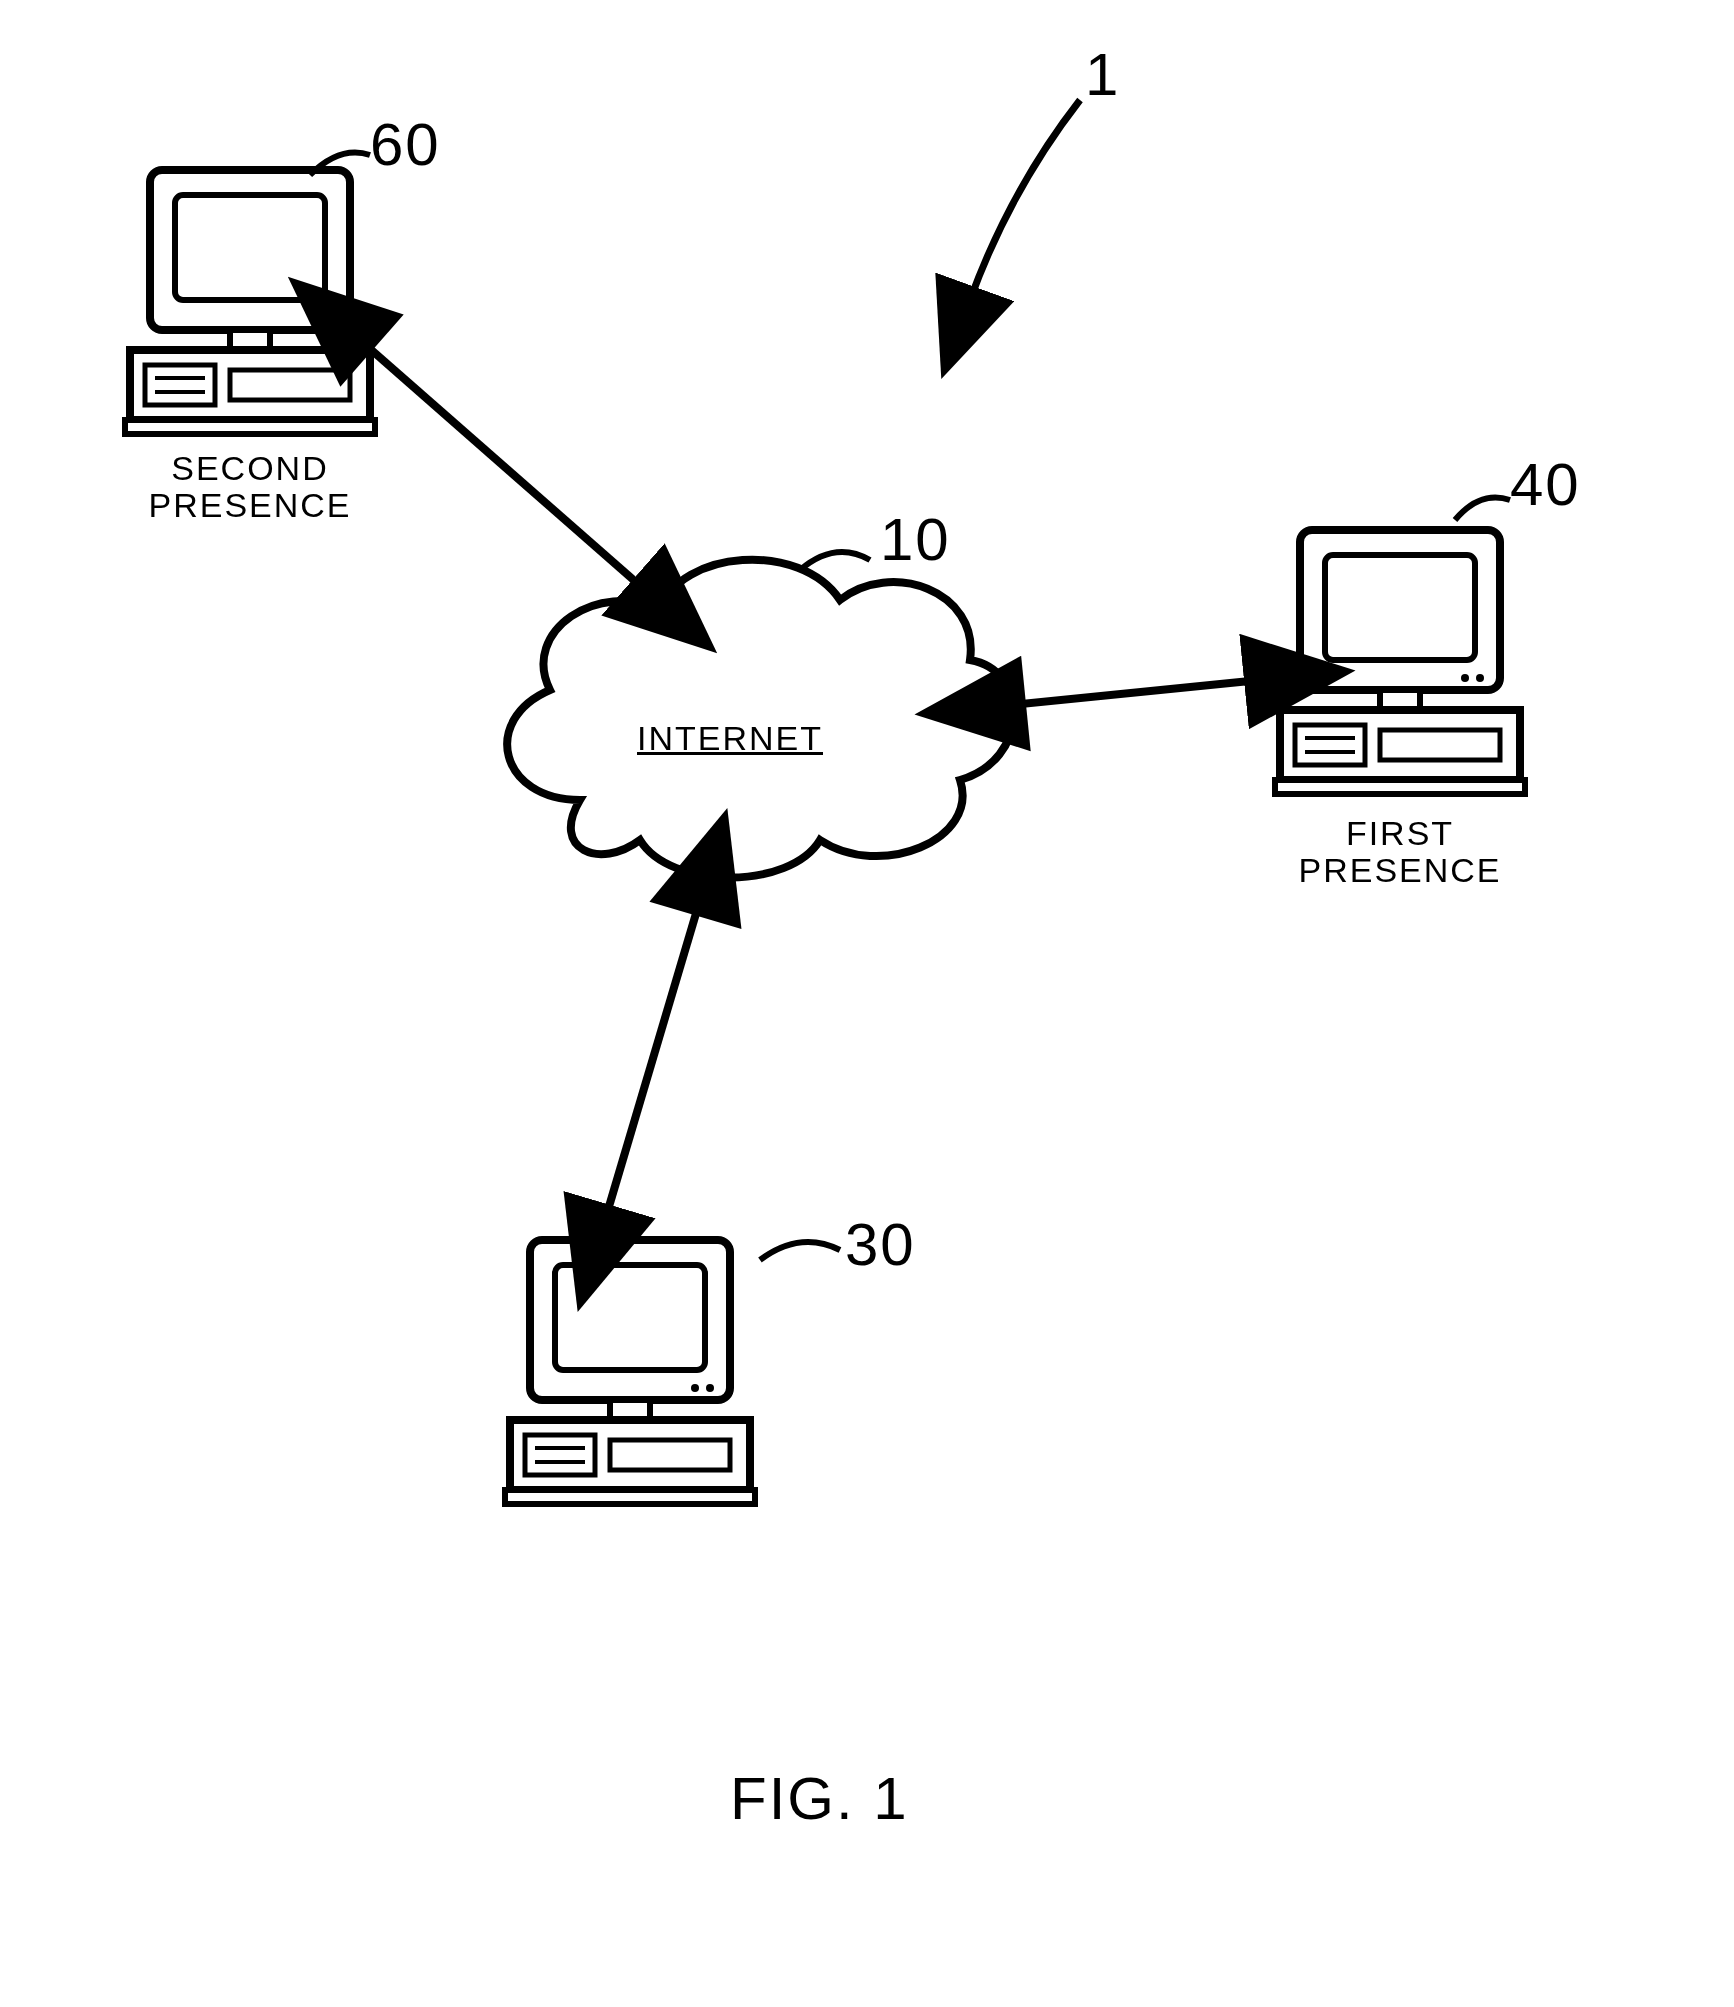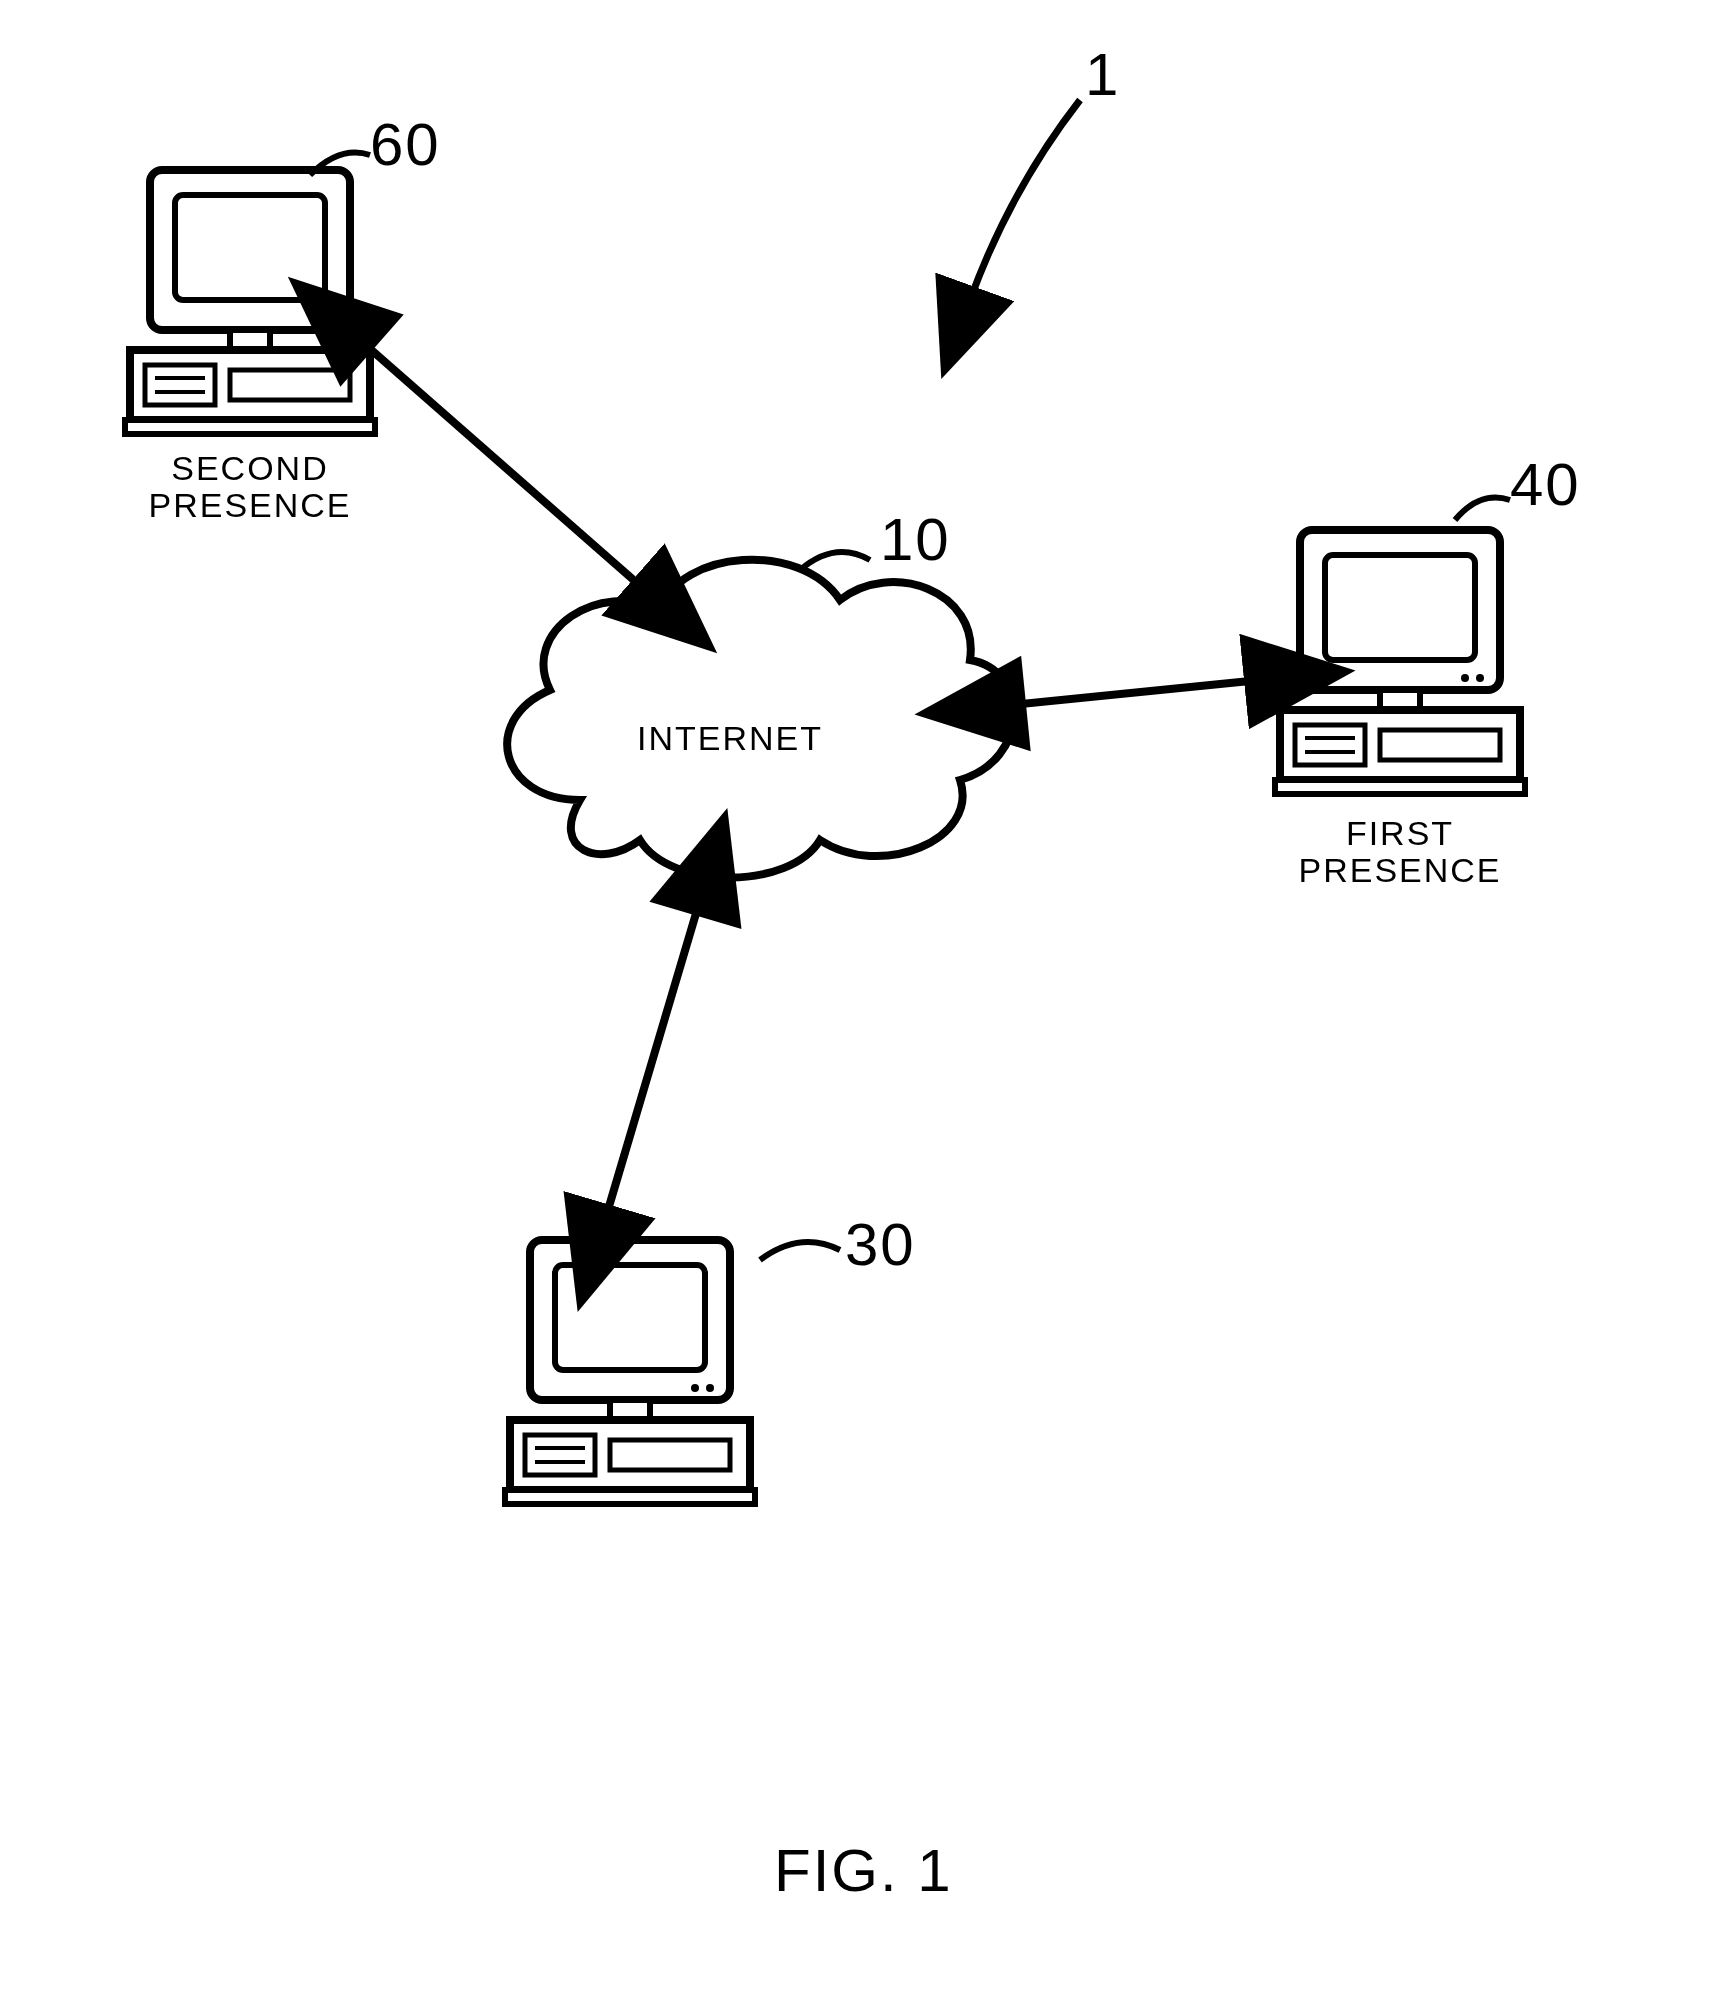--- a/index.html
+++ b/index.html
@@ -63,21 +63,21 @@
       C 40 280 20 200 90 170
       C 60 110 140 60 200 90
       C 220 30 340 20 380 80
       C 430 40 520 70 510 140
       C 570 150 570 240 500 260
       C 520 320 420 360 360 320
       C 330 370 210 370 180 320
       C 140 350 90 330 120 280
       Z" fill="#fff" stroke="#000" stroke-width="8"></path>
   </svg>
-  <div class="label" style="left:600px; top:720px; width:260px;">INTERNET</div>
+  <div class="label" style="left:600px; top:720px; width:260px;text-decoration:underline;">INTERNET</div>
 
   <svg style="left:0;top:0" width="1734" height="2007">
     <path d="M 870 560 Q 835 540 800 570" stroke="#000" stroke-width="6" fill="none"></path>
   </svg>
   <div class="ref" style="left:880px; top:505px;">10</div>
 
   <svg style="left:100px; top:160px;" width="300" height="300">
 
     <rect x="50" y="10" width="200" height="160" rx="12" ry="12" fill="#fff" stroke="#000" stroke-width="8"></rect>
     <rect x="75" y="35" width="150" height="105" rx="8" ry="8" fill="#fff" stroke="#000" stroke-width="6"></rect>
@@ -142,15 +142,15 @@
 
   <svg style="left:0;top:0" width="1734" height="2007">
 
     <line x1="360" y1="340" x2="645" y2="590" stroke="#000" stroke-width="8" marker-start="url(#ah2)" marker-end="url(#ah)"></line>
 
     <line x1="1010" y1="705" x2="1260" y2="680" stroke="#000" stroke-width="8" marker-start="url(#ah2)" marker-end="url(#ah)"></line>
 
     <line x1="700" y1="900" x2="605" y2="1220" stroke="#000" stroke-width="8" marker-start="url(#ah2)" marker-end="url(#ah)"></line>
   </svg>
 
-  <div class="fig-caption" style="left:730px; top:1836px;margin-left:44px;">FIG. 1</div>
+  <div class="fig-caption" style="left:730px; top:1764px;">FIG. 1</div>
 
 </div>
 
 </body></html>

